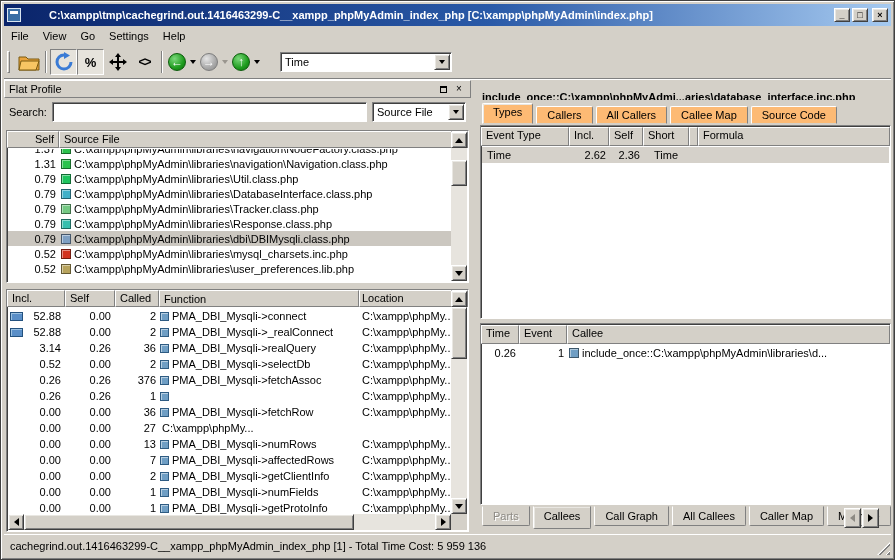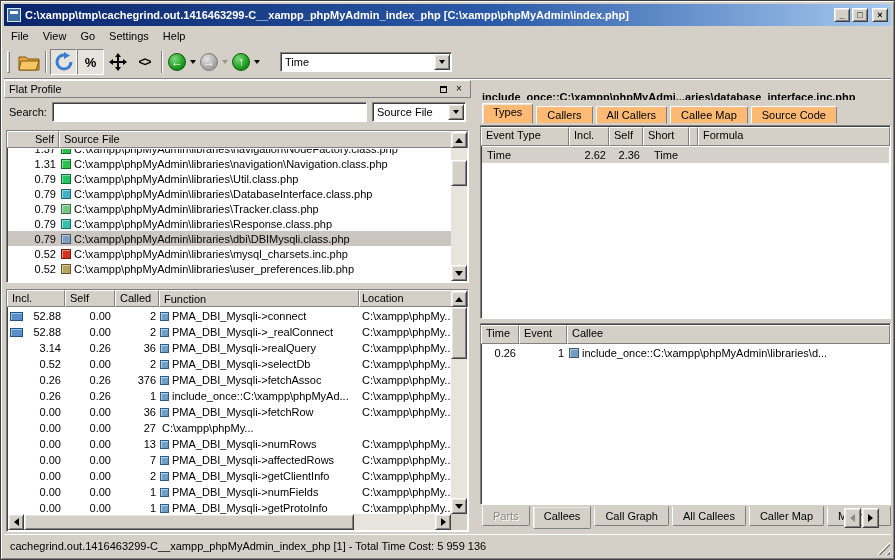--- a/index.html
+++ b/index.html
@@ -24,21 +24,21 @@
   .hcell { background:#d4d0c8; border:1px solid; border-color:#fff #808080 #808080 #fff; padding:1px 4px; overflow:hidden; white-space:nowrap; }
 
   
   .titlebar {
     position:absolute; left:3px; right:3px; top:3px; height:22px;
     background:linear-gradient(90deg,#0a246a 0%,#2a5aa8 55%,#a6caf0 100%);
     display:flex; align-items:center; padding:0 3px; color:#fff; font-weight:bold;
   }
   .app-icon { width:14px; height:14px; margin-right:4px; flex:none; background:#3a6ea5; border:1px solid #d8e4f0; position:relative; }
   .app-icon::after { content:""; position:absolute; left:2px; top:2px; width:8px; height:3px; background:#fff; }
-  .title-text { flex:1; overflow:hidden; white-space:nowrap; text-overflow:clip; letter-spacing:0; }
+  .title-text { flex:1; overflow:hidden; white-space:nowrap; text-overflow:clip; letter-spacing:0;margin-left:24px; }
   .winbtns { display:flex; gap:2px; margin-left:4px; }
   .winbtn { width:16px; height:14px; font-size:9px; font-weight:bold; color:#000;
             display:flex; align-items:center; justify-content:center; line-height:1; }
   .winbtn.close { margin-left:2px; }
 
   
   .menubar { position:absolute; left:3px; right:3px; top:25px; height:20px; display:flex; align-items:center; background:#d4d0c8; }
   .menu-item { padding:2px 7px; }
   .toolbar { position:absolute; left:3px; right:3px; top:45px; height:33px; background:#d4d0c8; border-bottom:1px solid #808080; box-shadow:0 1px 0 #fff; display:flex; align-items:center; }
   .tb-grip { width:3px; height:22px; margin:0 5px 0 3px; border:1px solid; border-color:#fff #808080 #808080 #fff; }
@@ -374,21 +374,20 @@
             <span class="c-loc">C:\xampp\phpMy...</span>
           </div>
           <div class="trow fn-row">
             <span class="c-incl">
               <span class="v">0.26</span>
             </span>
             <span class="c-self num">0.26</span>
             <span class="c-called num">1</span>
             <span class="c-fn">
               <span class="fn-sq"></span>
-              <span>include_once::C:\xampp\phpMyAd...</span>
             </span>
             <span class="c-loc">C:\xampp\phpMy...</span>
           </div>
           <div class="trow fn-row">
             <span class="c-incl">
               <span class="v">0.00</span>
             </span>
             <span class="c-self num">0.00</span>
             <span class="c-called num">36</span>
             <span class="c-fn">

